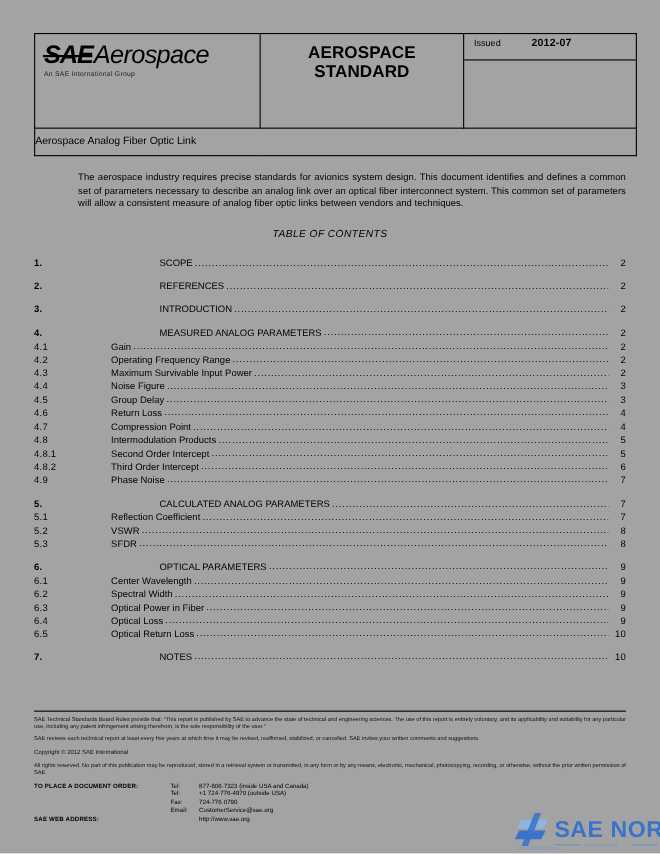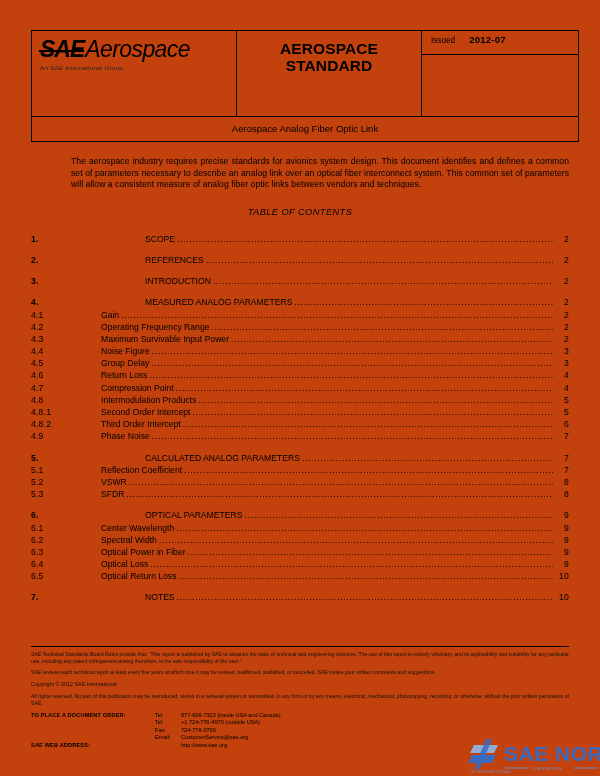--- a/index.html
+++ b/index.html
@@ -13,21 +13,21 @@
     font-family: "Liberation Sans", sans-serif;
     color: #000000;
     position: relative;
     overflow: hidden;
   }
   .page {
     position: absolute;
     left: 0; top: 0;
     width: 600px;
     height: 776px;
-    background: #c2410c;
+    background: #a3a3a3;
   }
   .content {
     position: absolute;
     left: 31px;
     top: 30px;
     width: 538px;
   }
 
   
   .header-table {
@@ -128,27 +128,27 @@
   .issued-row td {
     height: 17px;
     padding: 3px 0 3px 9px !important;
     white-space: nowrap;
     font-size: 8.2px;
   }
   .issued-date {
     font-weight: bold;
     font-size: 9.6px;
     display: inline-block;
-    margin-left: 14px;
+    margin-left: 28px;
     letter-spacing: 0.2px;
   }
   .blank-row td { height: 22px; }
 
   .subject-row td {
-    text-align: center;
+    text-align: left;
     font-size: 9.5px;
     padding: 6px 0 6px 0 !important;
     height: 12px;
   }
 
   
   .rationale-head {
     text-align: center;
     font-size: 9.3px;
     margin-top: 22px;

